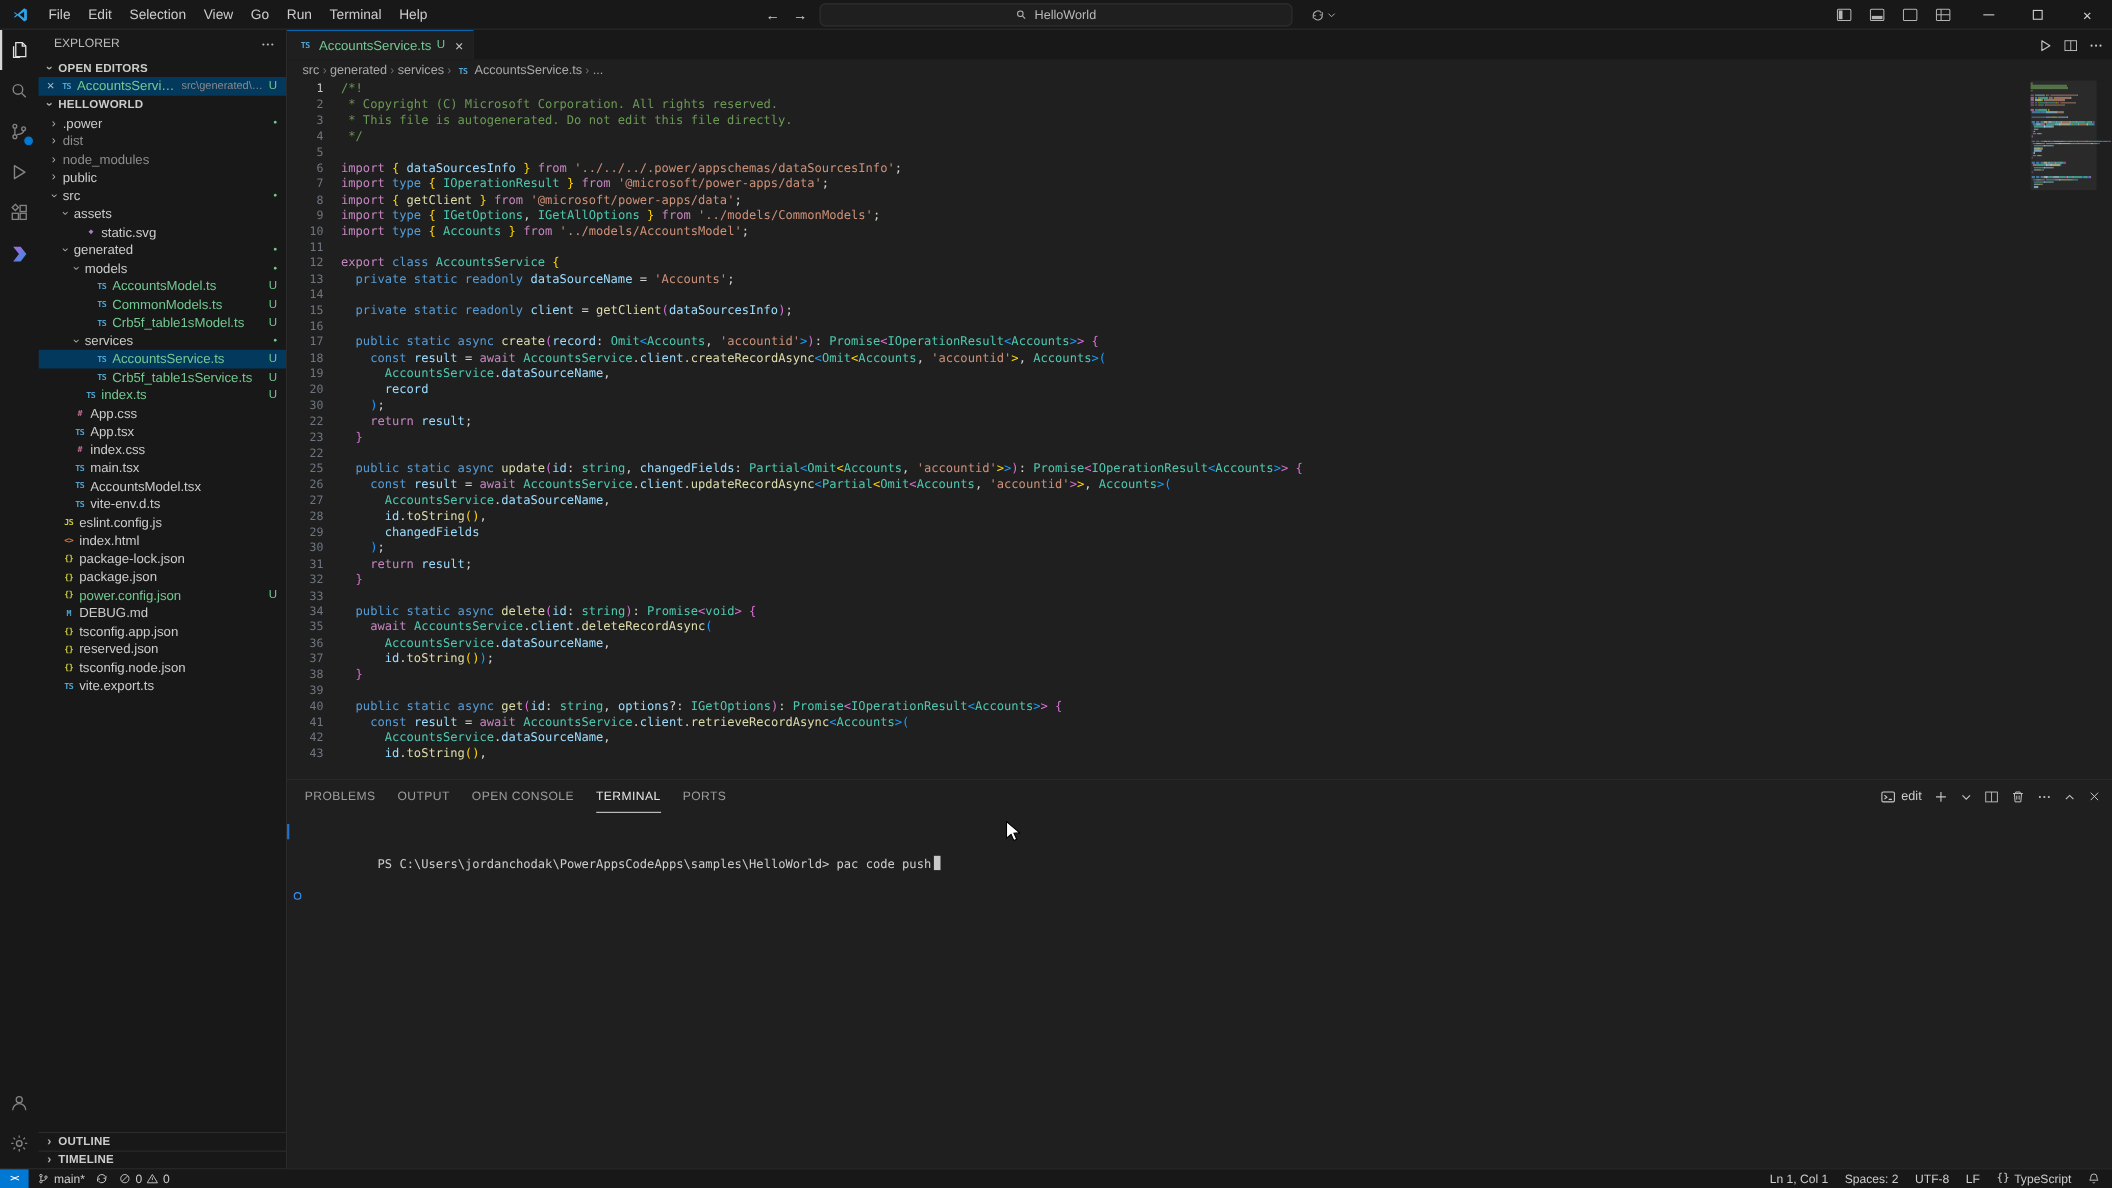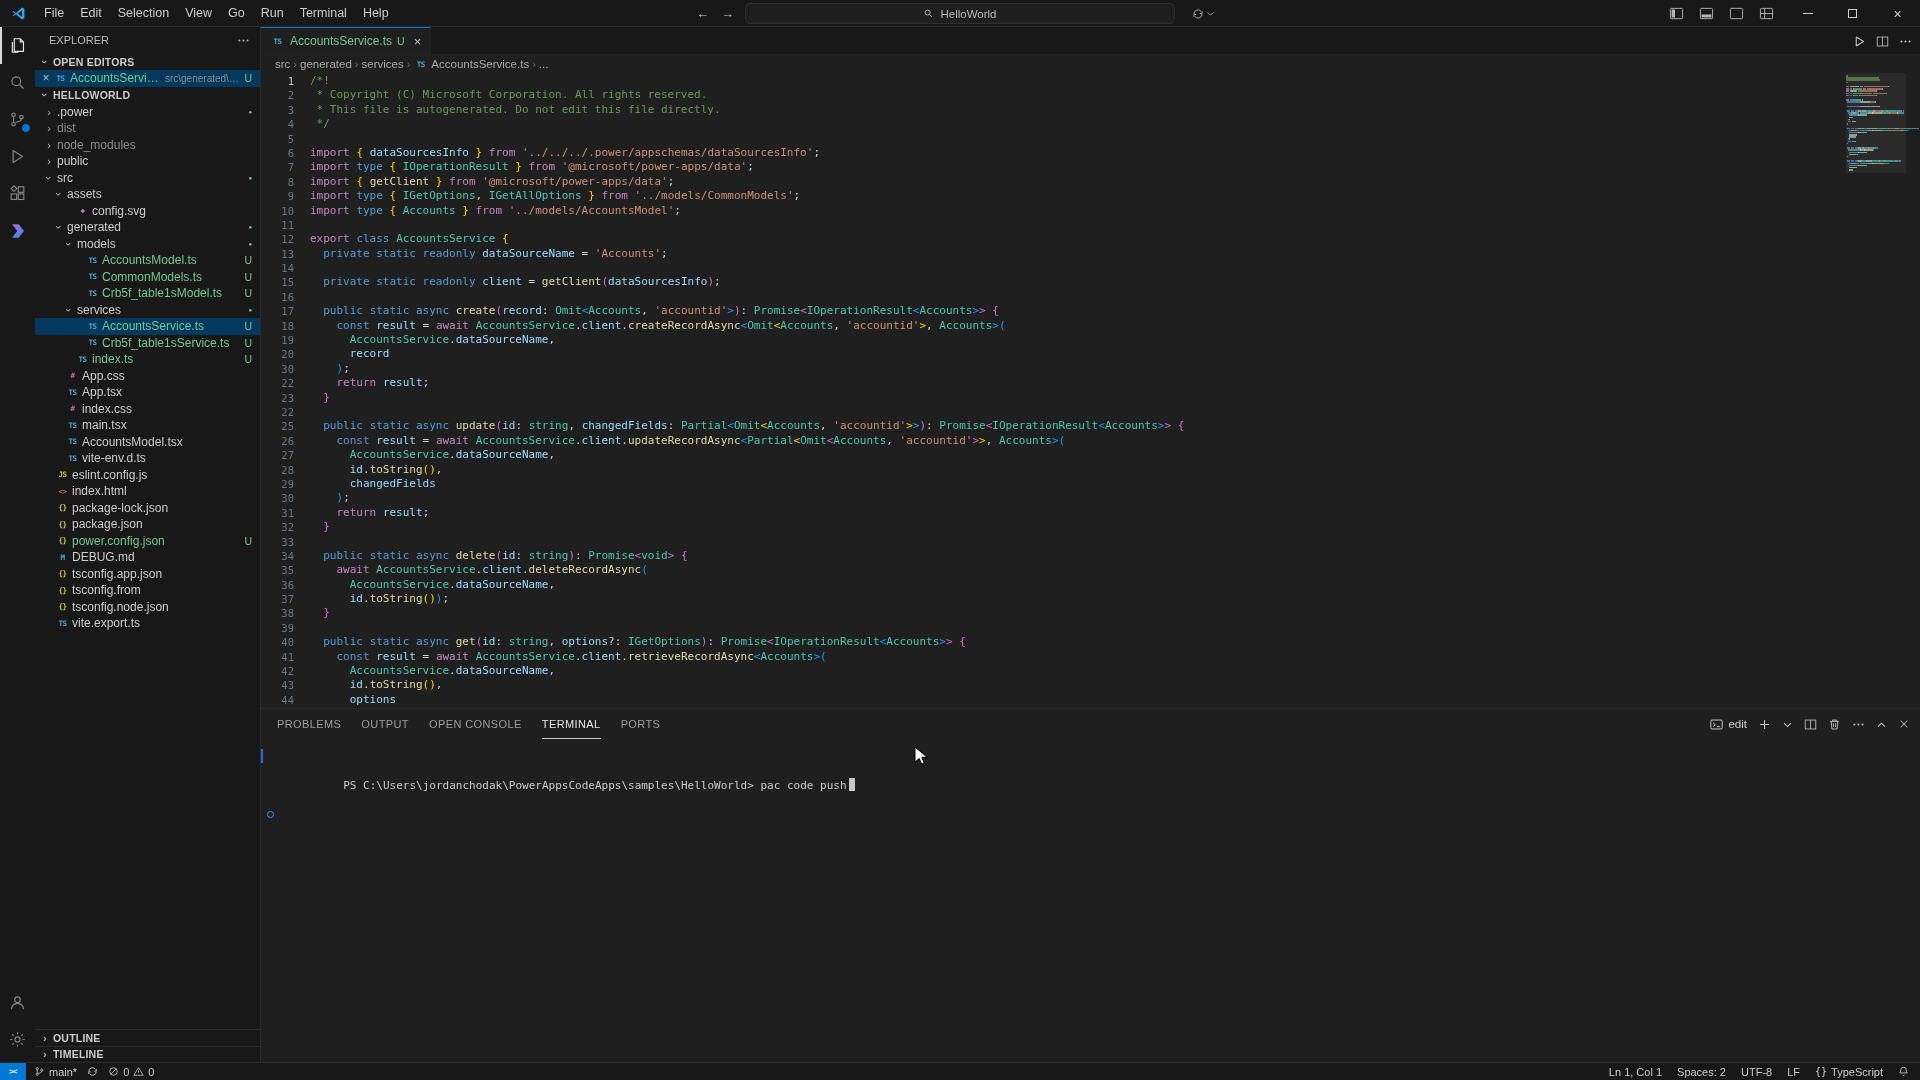--- a/index.html
+++ b/index.html
@@ -314,21 +314,21 @@
             <span class="tdot">●</span>
           </div>
           <div class="trow" style="padding-left: 18px;">
             <span class="chev open">›</span>
             <span class="tname">assets</span>
             <span class="tspace"></span>
           </div>
           <div class="trow" style="padding-left: 28px;">
             <span class="chev-space"></span>
             <span class="ficon" style="color: rgb(176, 124, 198);">◆</span>
-            <span class="tname">config.svg</span>
+            <span class="tname">static.svg</span>
             <span class="tspace"></span>
           </div>
           <div class="trow" style="padding-left: 18px;">
             <span class="chev open">›</span>
             <span class="tname">generated</span>
             <span class="tspace"></span>
             <span class="tdot">●</span>
           </div>
           <div class="trow" style="padding-left: 28px;">
             <span class="chev open">›</span>
@@ -459,21 +459,21 @@
           </div>
           <div class="trow" style="padding-left: 8px;">
             <span class="chev-space"></span>
             <span class="ficon" style="color: rgb(203, 203, 65);">{}</span>
             <span class="tname">tsconfig.app.json</span>
             <span class="tspace"></span>
           </div>
           <div class="trow" style="padding-left: 8px;">
             <span class="chev-space"></span>
             <span class="ficon" style="color: rgb(203, 203, 65);">{}</span>
-            <span class="tname">tsconfig.from</span>
+            <span class="tname">reserved.json</span>
             <span class="tspace"></span>
           </div>
           <div class="trow" style="padding-left: 8px;">
             <span class="chev-space"></span>
             <span class="ficon" style="color: rgb(203, 203, 65);">{}</span>
             <span class="tname">tsconfig.node.json</span>
             <span class="tspace"></span>
           </div>
           <div class="trow" style="padding-left: 8px;">
             <span class="chev-space"></span>
@@ -586,21 +586,20 @@
             <div class="cline"><span class="lnum">34</span><span class="ltext"><span class="tk-pl">  </span><span class="tk-st">public</span><span class="tk-pl"> </span><span class="tk-st">static</span><span class="tk-pl"> </span><span class="tk-st">async</span><span class="tk-pl"> </span><span class="tk-fn">delete</span><span class="tk-b2">(</span><span class="tk-va">id</span><span class="tk-pl">: </span><span class="tk-ty">string</span><span class="tk-b2">)</span><span class="tk-pl">: </span><span class="tk-ty">Promise</span><span class="tk-b2">&lt;</span><span class="tk-ty">void</span><span class="tk-b2">&gt;</span><span class="tk-pl"> </span><span class="tk-b2">{</span></span></div>
             <div class="cline"><span class="lnum">35</span><span class="ltext"><span class="tk-pl">    </span><span class="tk-kw">await</span><span class="tk-pl"> </span><span class="tk-ty">AccountsService</span><span class="tk-pl">.</span><span class="tk-va">client</span><span class="tk-pl">.</span><span class="tk-fn">deleteRecordAsync</span><span class="tk-b3">(</span></span></div>
             <div class="cline"><span class="lnum">36</span><span class="ltext"><span class="tk-pl">      </span><span class="tk-ty">AccountsService</span><span class="tk-pl">.</span><span class="tk-va">dataSourceName</span><span class="tk-pl">,</span></span></div>
             <div class="cline"><span class="lnum">37</span><span class="ltext"><span class="tk-pl">      </span><span class="tk-va">id</span><span class="tk-pl">.</span><span class="tk-fn">toString</span><span class="tk-b1">()</span><span class="tk-b3">)</span><span class="tk-pl">;</span></span></div>
             <div class="cline"><span class="lnum">38</span><span class="ltext"><span class="tk-pl">  </span><span class="tk-b2">}</span></span></div>
             <div class="cline"><span class="lnum">39</span><span class="ltext"></span></div>
             <div class="cline"><span class="lnum">40</span><span class="ltext"><span class="tk-pl">  </span><span class="tk-st">public</span><span class="tk-pl"> </span><span class="tk-st">static</span><span class="tk-pl"> </span><span class="tk-st">async</span><span class="tk-pl"> </span><span class="tk-fn">get</span><span class="tk-b2">(</span><span class="tk-va">id</span><span class="tk-pl">: </span><span class="tk-ty">string</span><span class="tk-pl">, </span><span class="tk-va">options</span><span class="tk-pl">?: </span><span class="tk-ty">IGetOptions</span><span class="tk-b2">)</span><span class="tk-pl">: </span><span class="tk-ty">Promise</span><span class="tk-b2">&lt;</span><span class="tk-ty">IOperationResult</span><span class="tk-b3">&lt;</span><span class="tk-ty">Accounts</span><span class="tk-b3">&gt;</span><span class="tk-b2">&gt;</span><span class="tk-pl"> </span><span class="tk-b2">{</span></span></div>
             <div class="cline"><span class="lnum">41</span><span class="ltext"><span class="tk-pl">    </span><span class="tk-st">const</span><span class="tk-pl"> </span><span class="tk-va">result</span><span class="tk-pl"> = </span><span class="tk-kw">await</span><span class="tk-pl"> </span><span class="tk-ty">AccountsService</span><span class="tk-pl">.</span><span class="tk-va">client</span><span class="tk-pl">.</span><span class="tk-fn">retrieveRecordAsync</span><span class="tk-b3">&lt;</span><span class="tk-ty">Accounts</span><span class="tk-b3">&gt;</span><span class="tk-b3">(</span></span></div>
             <div class="cline"><span class="lnum">42</span><span class="ltext"><span class="tk-pl">      </span><span class="tk-ty">AccountsService</span><span class="tk-pl">.</span><span class="tk-va">dataSourceName</span><span class="tk-pl">,</span></span></div>
             <div class="cline"><span class="lnum">43</span><span class="ltext"><span class="tk-pl">      </span><span class="tk-va">id</span><span class="tk-pl">.</span><span class="tk-fn">toString</span><span class="tk-b1">()</span><span class="tk-pl">,</span></span></div>
-            <div class="cline"><span class="lnum">44</span><span class="ltext"><span class="tk-pl">      </span><span class="tk-va">options</span></span></div>
           </div>
         <div class="minimap-slider"></div>
         <div class="minimap">
             <div class="mrow">
               <span class="mseg" style="width: 1.65px; background: rgba(106, 153, 85, 0.667);"></span>
             </div>
             <div class="mrow">
               <span class="mseg" style="width: 33px; background: rgba(106, 153, 85, 0.667);"></span>
             </div>
             <div class="mrow">

